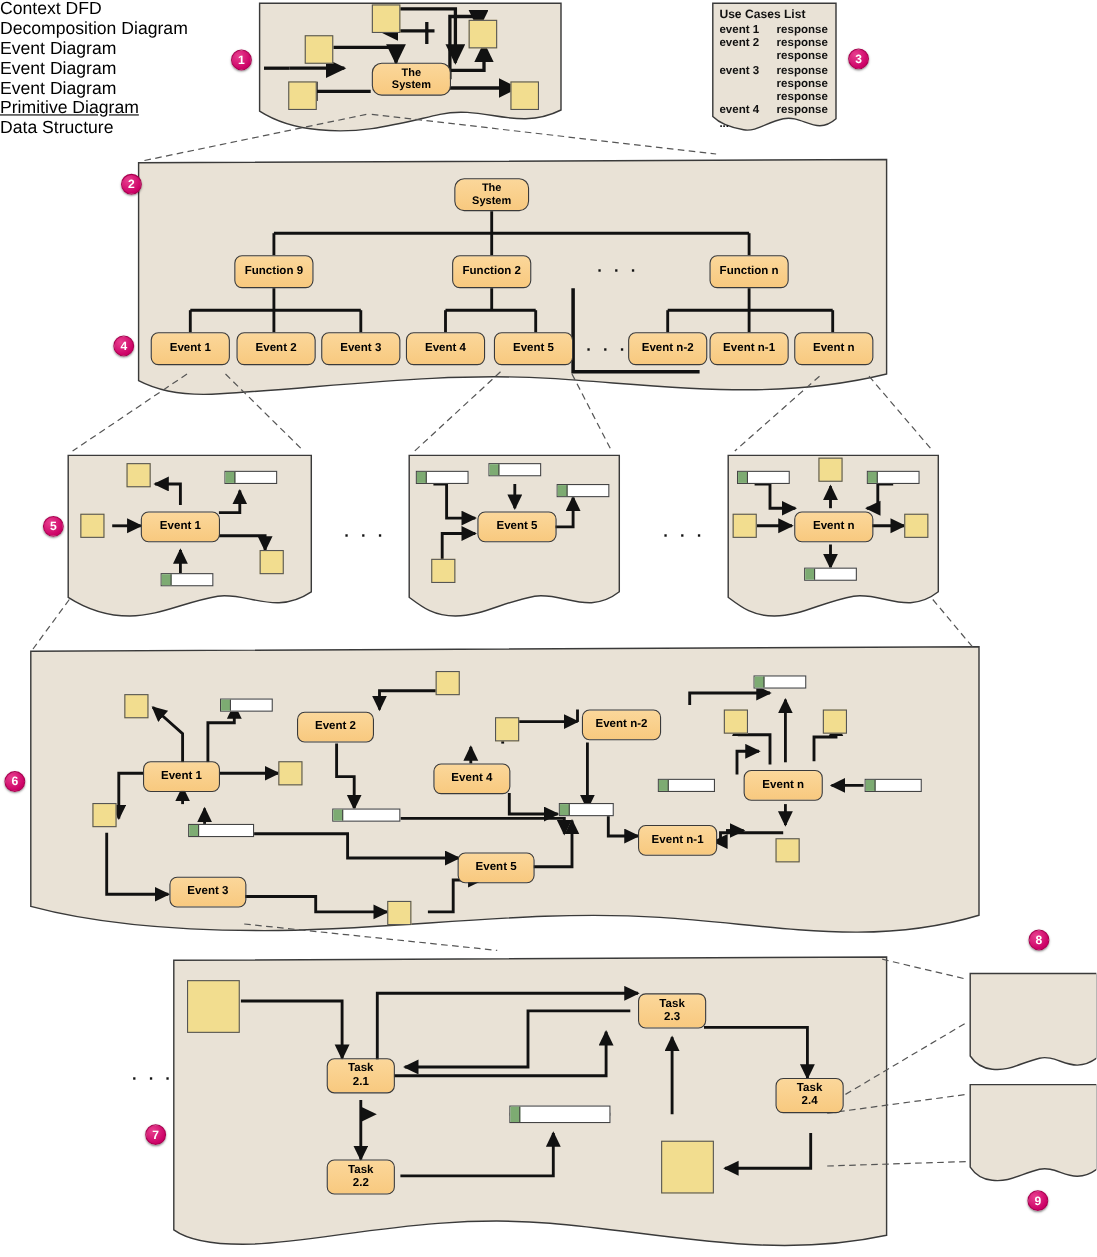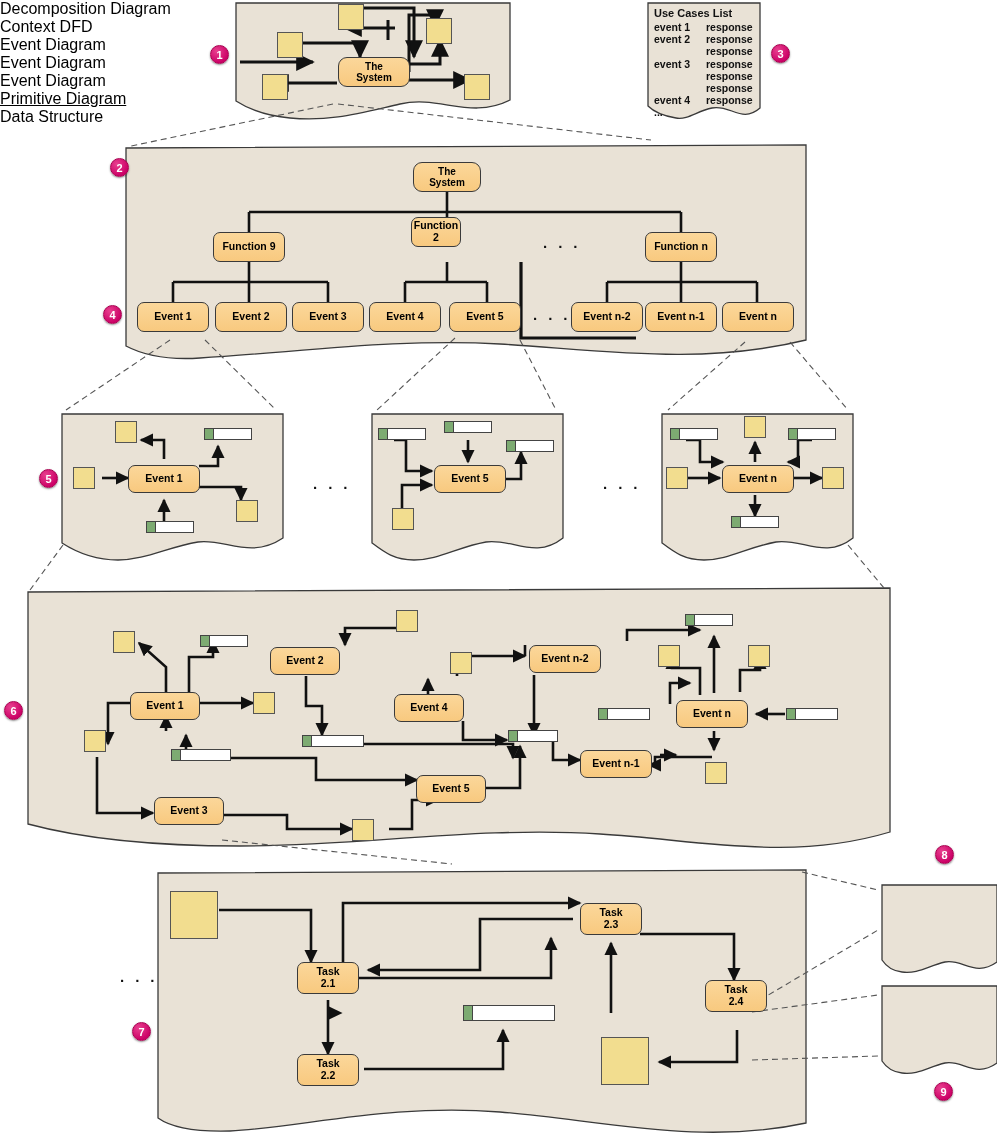--- a/index.html
+++ b/index.html
@@ -274,23 +274,23 @@
       <path d="M640,934 L734,934 L734,980"></path>
       <path d="M737,1030 L737,1062 L659,1062"></path>
       <path d="M611,1013 L611,943"></path>
       <path d="M343,986 L343,903 L580,903"></path>
     </g>
     <g stroke="#111" stroke-width="2.6" fill="none">
       <path d="M463,1013 L555,1013"></path>
     </g>
   </svg>
 
+  <div class="plabel" style="left:247px;top:10px;">Context DFD</div>
+
   <div class="plabel" style="left:137px;top:155px;">Decomposition Diagram</div>
-
-  <div class="plabel" style="left:247px;top:10px;">Context DFD</div>
 
   <div class="plabel" style="left:79px;top:543px;">Event Diagram</div>
   <div class="plabel" style="left:380px;top:543px;">Event Diagram</div>
   <div class="plabel" style="left:670px;top:543px;">Event Diagram</div>
 
 
   <div class="plabel" style="left:170px;top:1106px;text-decoration:underline;">Primitive Diagram</div>
 
   <div class="plabel" style="left:891px;top:993px;">Data
 Structure</div>
@@ -338,21 +338,21 @@
   <div class="ent" style="left:338px;top:4px;width:26px;height:26px;"></div>
   <div class="ent" style="left:426px;top:18px;width:26px;height:26px;"></div>
   <div class="ent" style="left:277px;top:32px;width:26px;height:26px;"></div>
   <div class="ent" style="left:262px;top:74px;width:26px;height:26px;"></div>
   <div class="ent" style="left:464px;top:74px;width:26px;height:26px;"></div>
 
   <div class="node" style="left:413px;top:162px;width:68px;height:30px;">The
 System</div>
 
   <div class="node sm" style="left:213px;top:232px;width:72px;height:30px;">Function 9</div>
-  <div class="node sm" style="left:411px;top:217px;width:50px;height:30px;">Function 2</div>
+  <div class="node sm" style="left:411px;top:232px;width:72px;height:30px;">Function 2</div>
   <div class="node sm" style="left:645px;top:232px;width:72px;height:30px;">Function n</div>
 
   <div class="node sm" style="left:137px;top:302px;width:72px;height:30px;">Event 1</div>
   <div class="node sm" style="left:215px;top:302px;width:72px;height:30px;">Event 2</div>
   <div class="node sm" style="left:292px;top:302px;width:72px;height:30px;">Event 3</div>
   <div class="node sm" style="left:369px;top:302px;width:72px;height:30px;">Event 4</div>
   <div class="node sm" style="left:449px;top:302px;width:72px;height:30px;">Event 5</div>
   <div class="node sm" style="left:571px;top:302px;width:72px;height:30px;">Event n-2</div>
   <div class="node sm" style="left:645px;top:302px;width:72px;height:30px;">Event n-1</div>
   <div class="node sm" style="left:722px;top:302px;width:72px;height:30px;">Event n</div>

